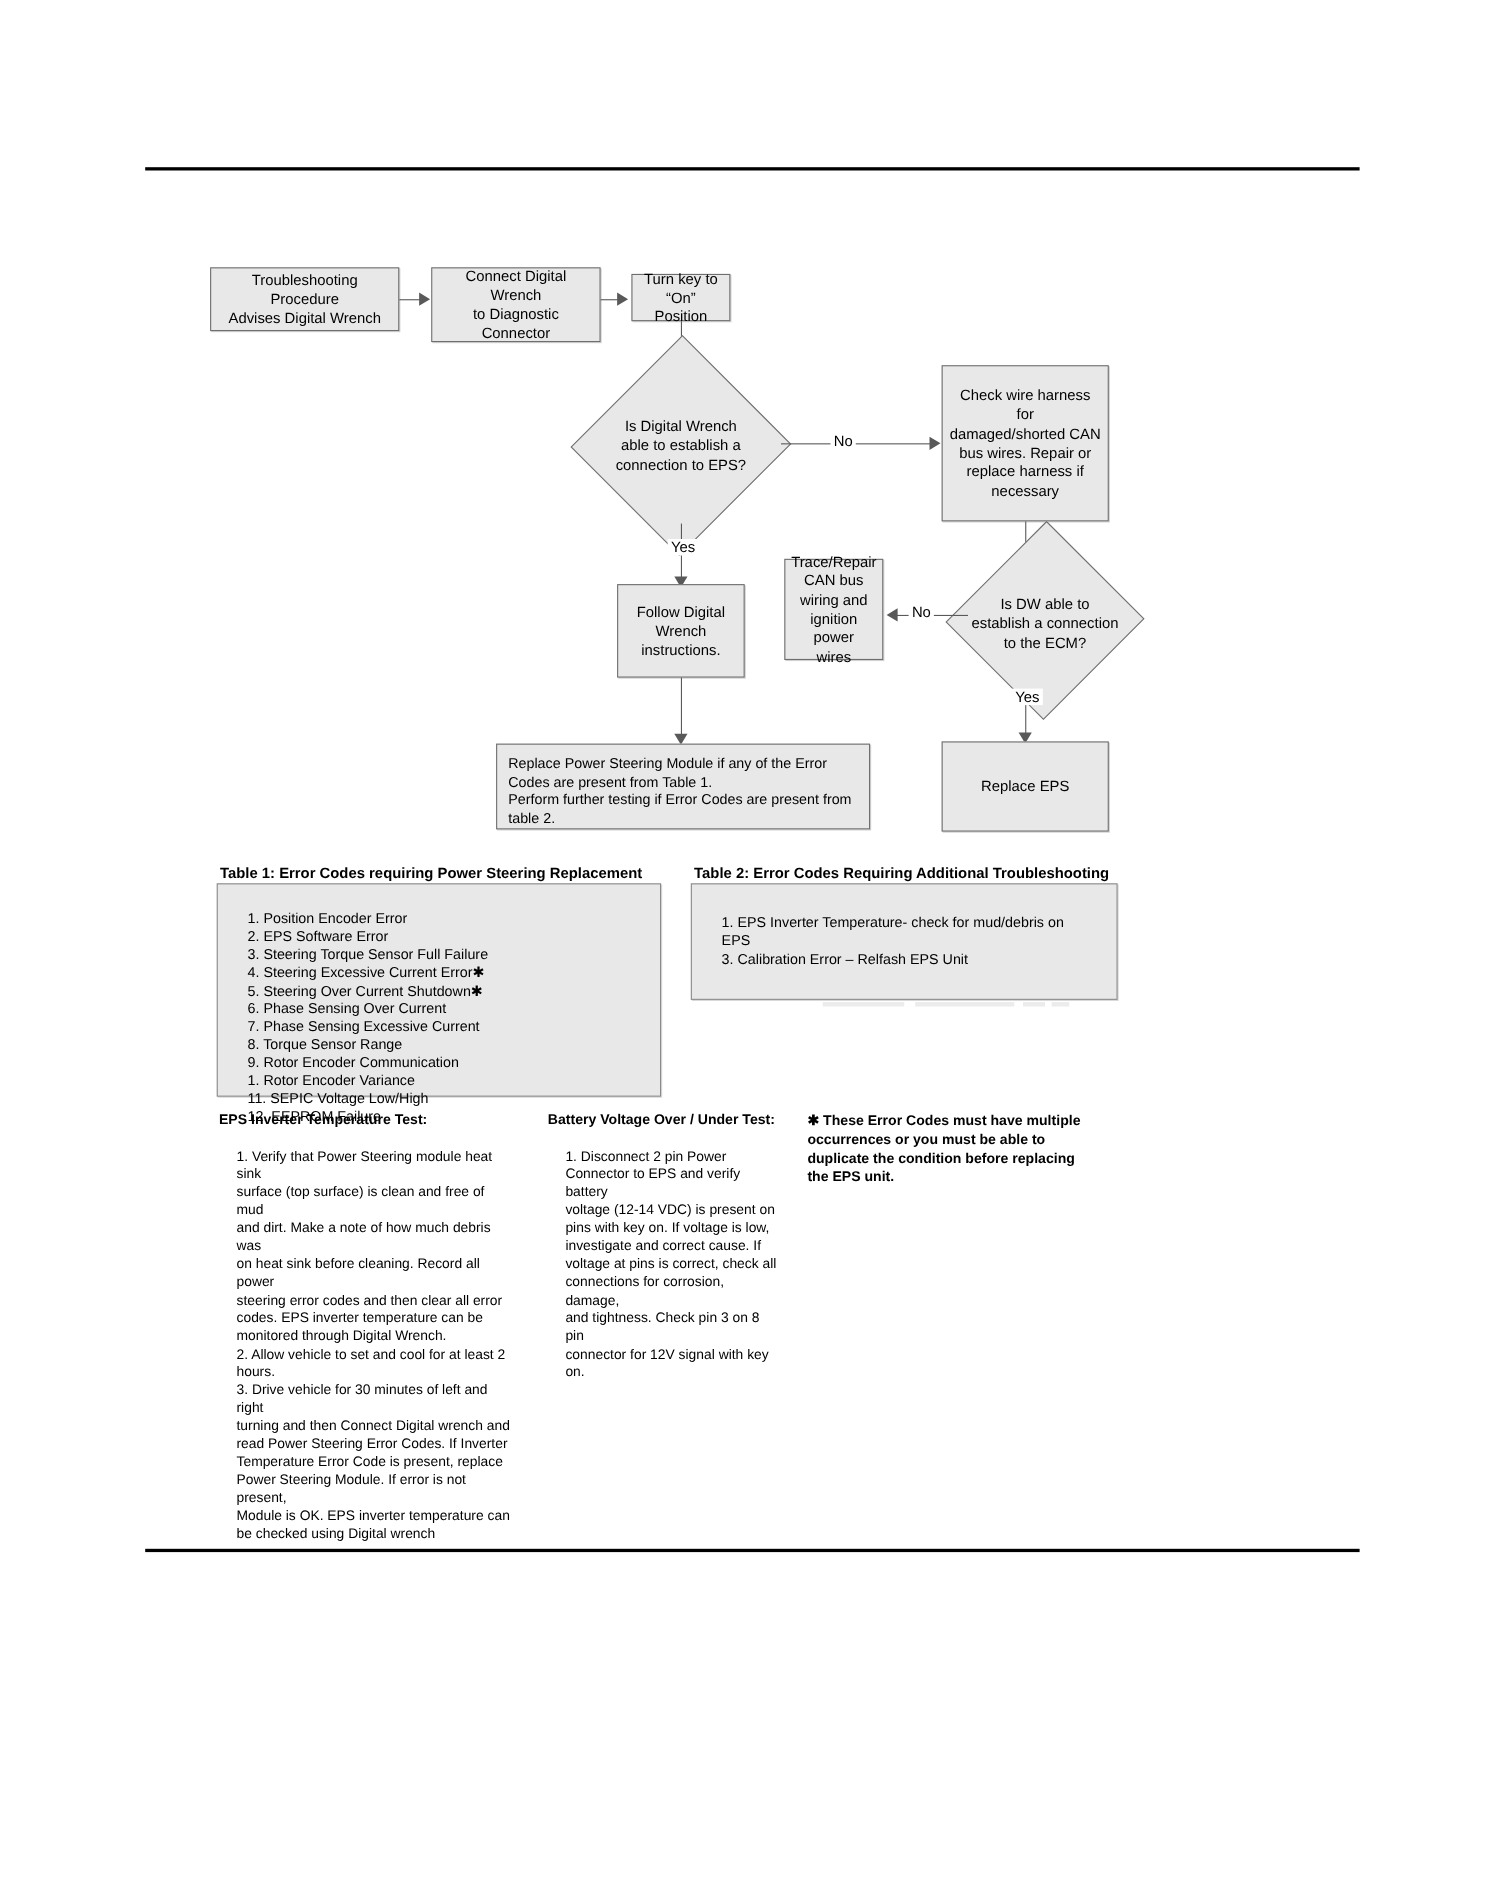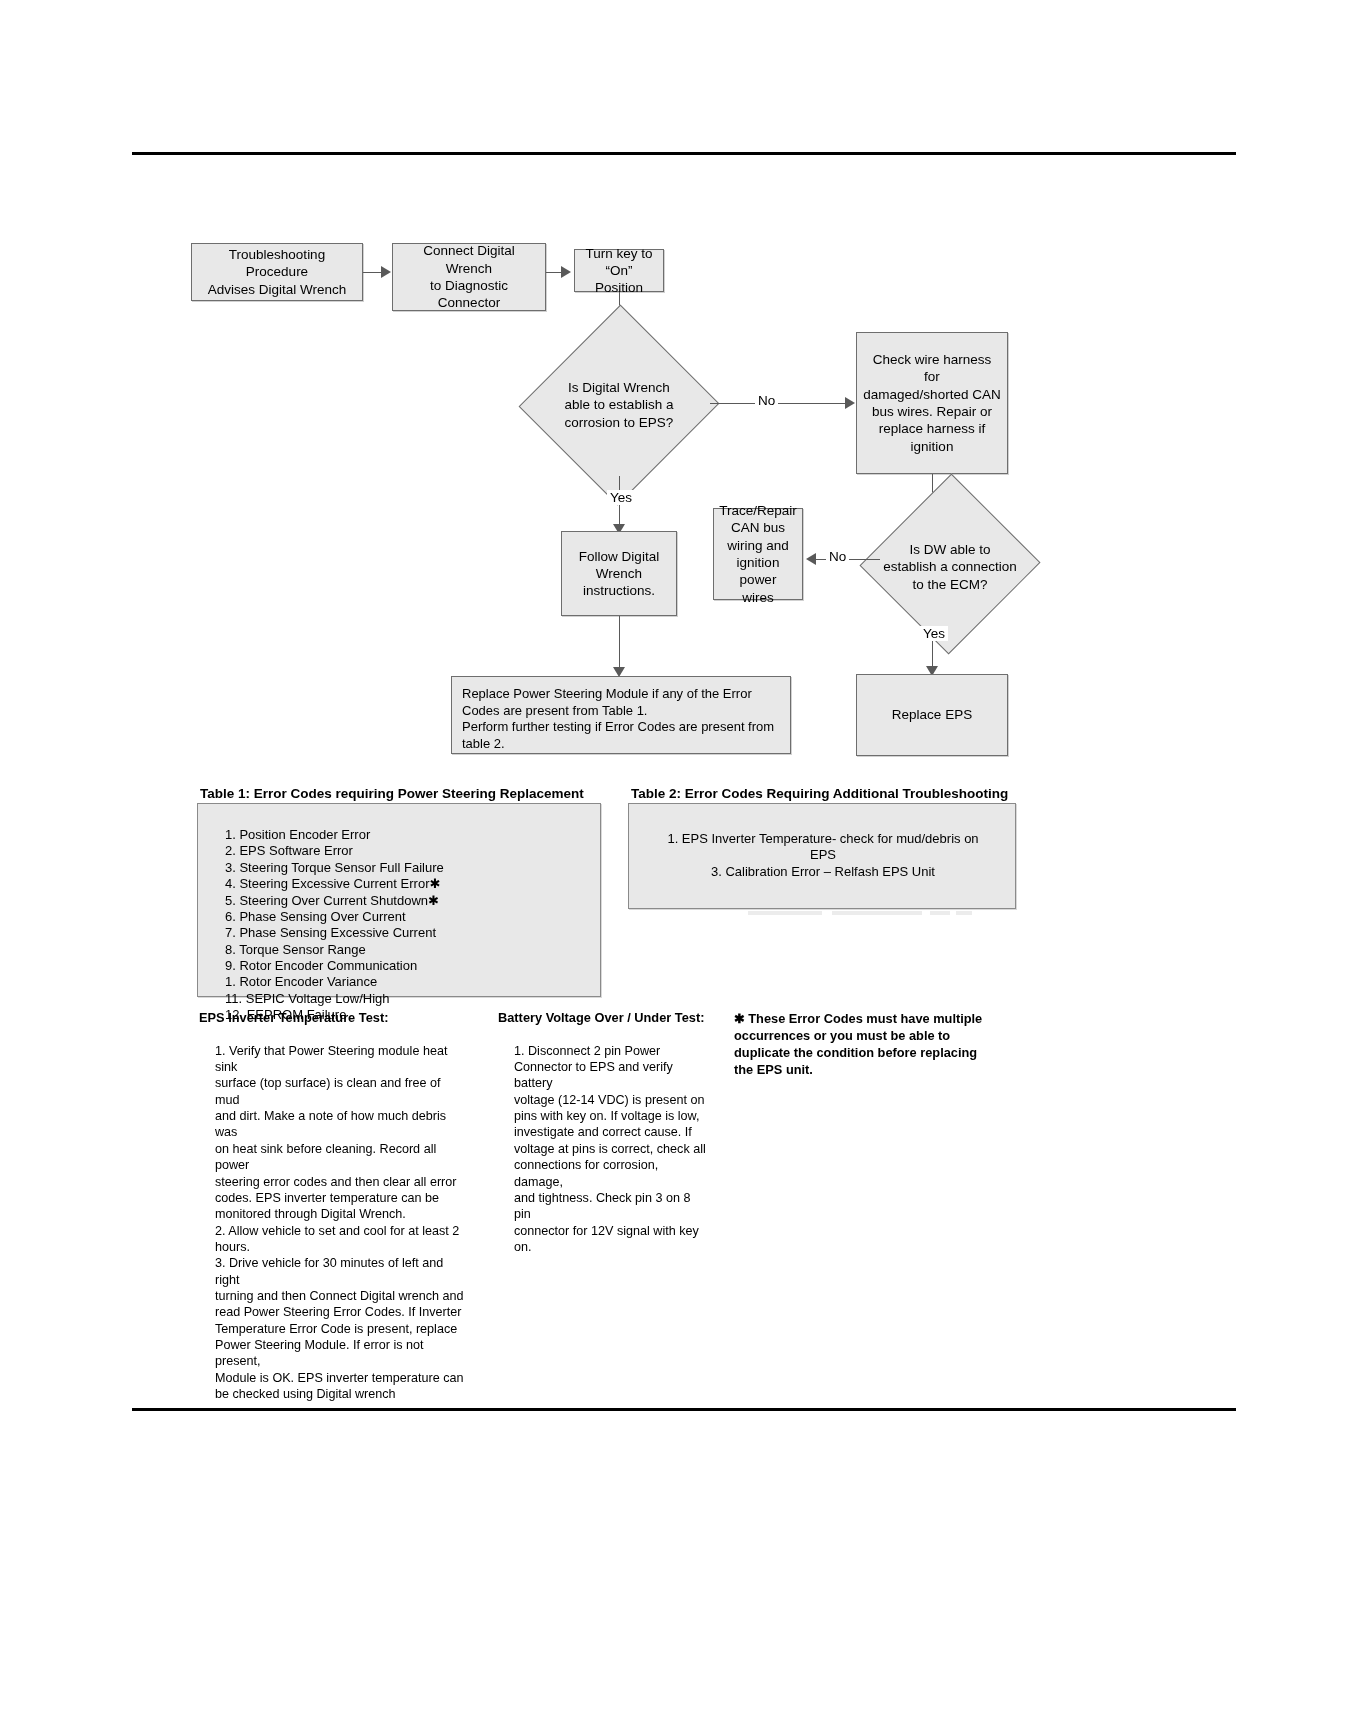--- a/index.html
+++ b/index.html
@@ -141,32 +141,32 @@
 <div class="node" style="left:574px; top:249px; width:90px; height:43px;">Turn key to
 “On” Position</div>
 
 <div class="ln v" style="left:619px; top:292px; height:40px;"></div>
 <div class="arrow-d" style="left:613px; top:328px;"></div>
 
 <div class="diamond-wrap" style="left:528px; top:334px; width:182px; height:142px;">
   <div class="dshape" style="left:21px; top:-1px; width:140px; height:144px;"></div>
   <div class="dtext">Is Digital Wrench
 able to establish a
-corrosion to EPS?</div>
+connection to EPS?</div>
 </div>
 
 <div class="ln h" style="left:710px; top:403px; width:137px;"></div>
 <div class="edge-label" style="left:755px; top:393px;">No</div>
 <div class="arrow-r" style="left:845px; top:397px;"></div>
 
 <div class="node" style="left:856px; top:332px; width:152px; height:142px;">Check wire harness for
 damaged/shorted CAN
 bus wires. Repair or
 replace harness if
-ignition</div>
+necessary</div>
 
 <div class="ln v" style="left:932px; top:474px; height:29px;"></div>
 <div class="arrow-d" style="left:926px; top:499px;"></div>
 
 <div class="diamond-wrap" style="left:859px; top:505px; width:182px; height:124px;">
   <div class="dshape" style="left:28px; top:-6px; width:126px; height:130px;"></div>
   <div class="dtext">Is DW able to
 establish a connection
 to the ECM?</div>
 </div>
@@ -215,21 +215,21 @@
     <li>7. Phase Sensing Excessive Current</li>
     <li>8. Torque Sensor Range</li>
     <li>9. Rotor Encoder Communication</li>
     <li>1. Rotor Encoder Variance</li>
     <li>11. SEPIC Voltage Low/High</li>
     <li>12. EEPROM Failure</li>
   </ol>
 </div>
 
 <div class="tbl-title" style="left:631px; top:786px;">Table 2: Error Codes Requiring Additional Troubleshooting</div>
-<div class="tbl-box" style="left:628px; top:803px; width:388px; height:106px; padding-top:10px;text-align:center;">
+<div class="tbl-box" style="left:628px; top:803px; width:388px; height:106px; padding-top:10px;">
   <ol>
     <li>1. EPS Inverter Temperature- check for mud/debris on EPS</li>
     <li>3. Calibration Error – Relfash EPS Unit</li>
   </ol>
 </div>
 
 <div class="smudge" style="left:748px; top:911px; width:74px; height:4px;"></div>
 <div class="smudge" style="left:832px; top:911px; width:90px; height:4px;"></div>
 <div class="smudge" style="left:930px; top:911px; width:20px; height:4px;"></div>
 <div class="smudge" style="left:956px; top:911px; width:16px; height:4px;"></div>

